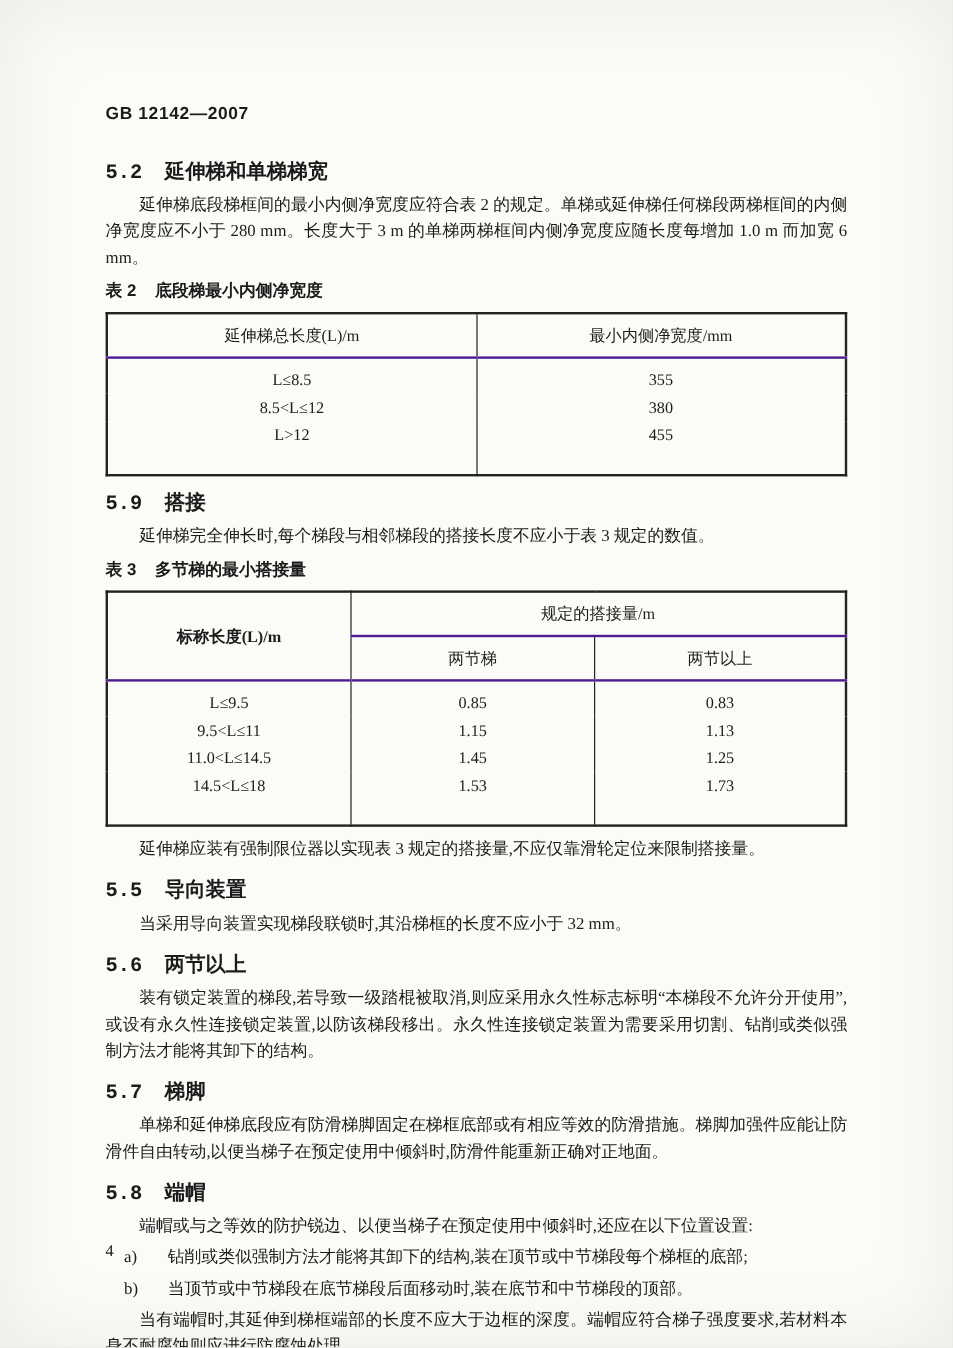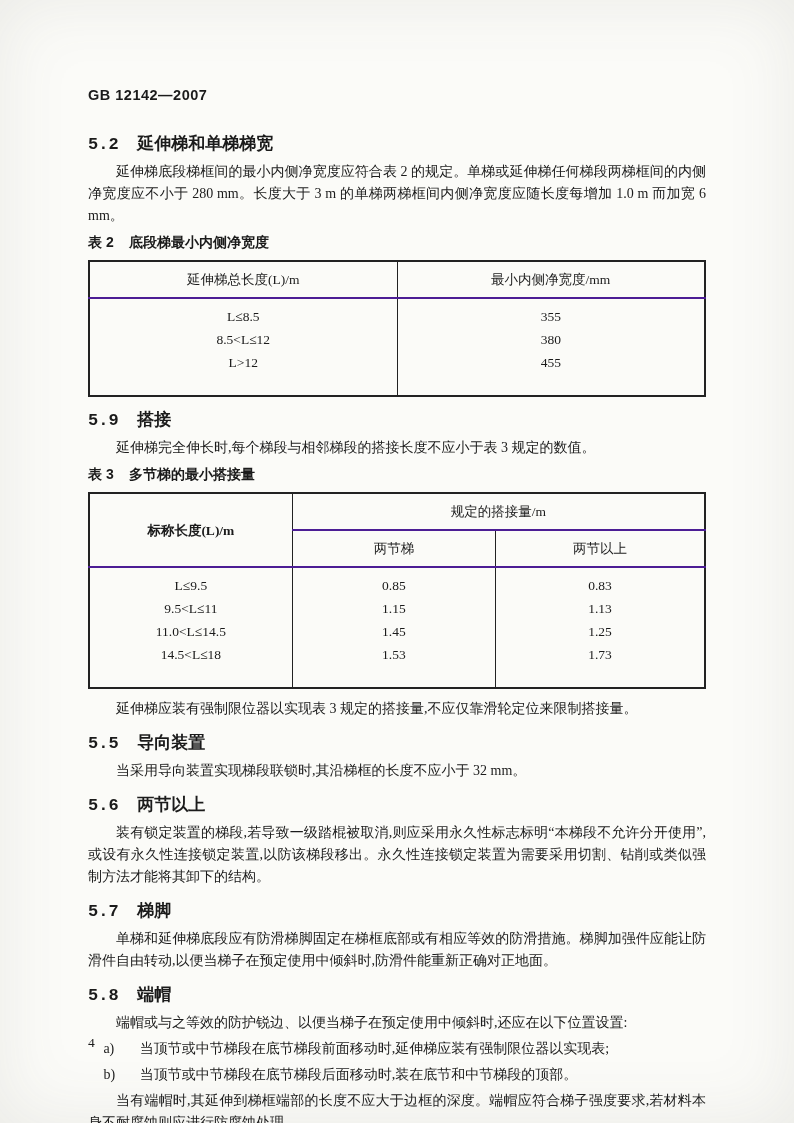--- a/index.html
+++ b/index.html
@@ -189,21 +189,21 @@
     <span class="num">5.7</span><span>梯脚</span>
   </div>
   <p class="para">单梯和延伸梯底段应有防滑梯脚固定在梯框底部或有相应等效的防滑措施。梯脚加强件应能让防滑件自由转动,以便当梯子在预定使用中倾斜时,防滑件能重新正确对正地面。</p>
 
   <div class="clause">
     <span class="num">5.8</span><span>端帽</span>
   </div>
   <p class="para">端帽或与之等效的防护锐边、以便当梯子在预定使用中倾斜时,还应在以下位置设置:</p>
   <div class="list-item">
     <span class="li-label">a)</span>
-    <span class="li-text">当顶节或中节梯段在底节梯段前面移动时,延伸梯应装有强制限位器以实现表;</span>
+    <span class="li-text">钻削或类似强制方法才能将其卸下的结构,装在顶节或中节梯段每个梯框的底部;</span>
   </div>
   <div class="list-item">
     <span class="li-label">b)</span>
     <span class="li-text">当顶节或中节梯段在底节梯段后面移动时,装在底节和中节梯段的顶部。</span>
   </div>
   <p class="para">当有端帽时,其延伸到梯框端部的长度不应大于边框的深度。端帽应符合梯子强度要求,若材料本身不耐腐蚀则应进行防腐蚀处理。</p>
 
   <div class="page-number">4</div>
 
 </div>

